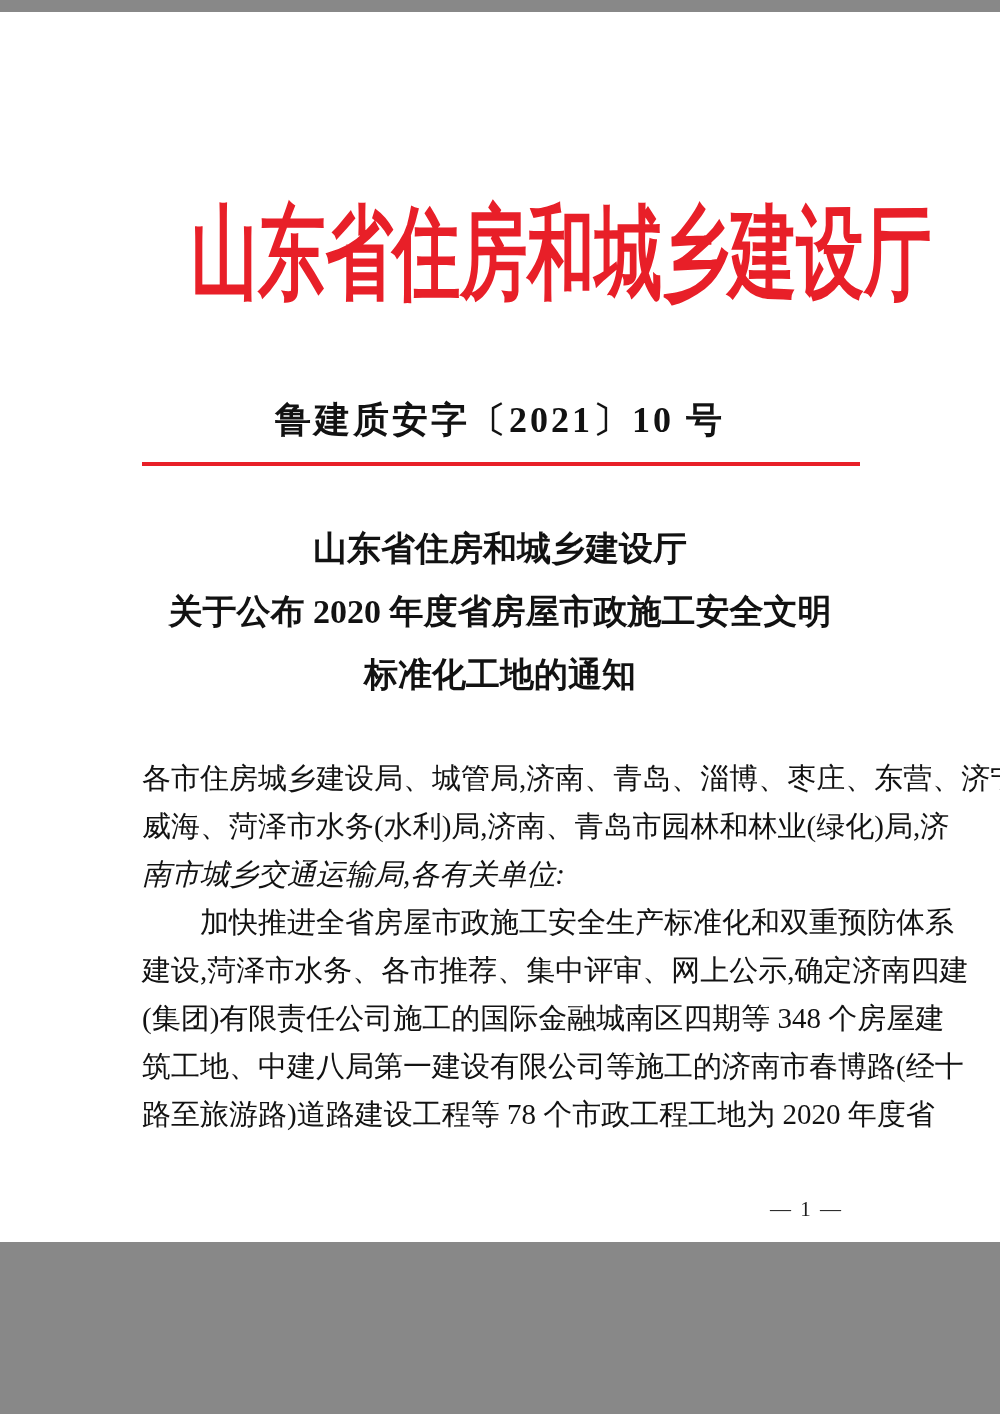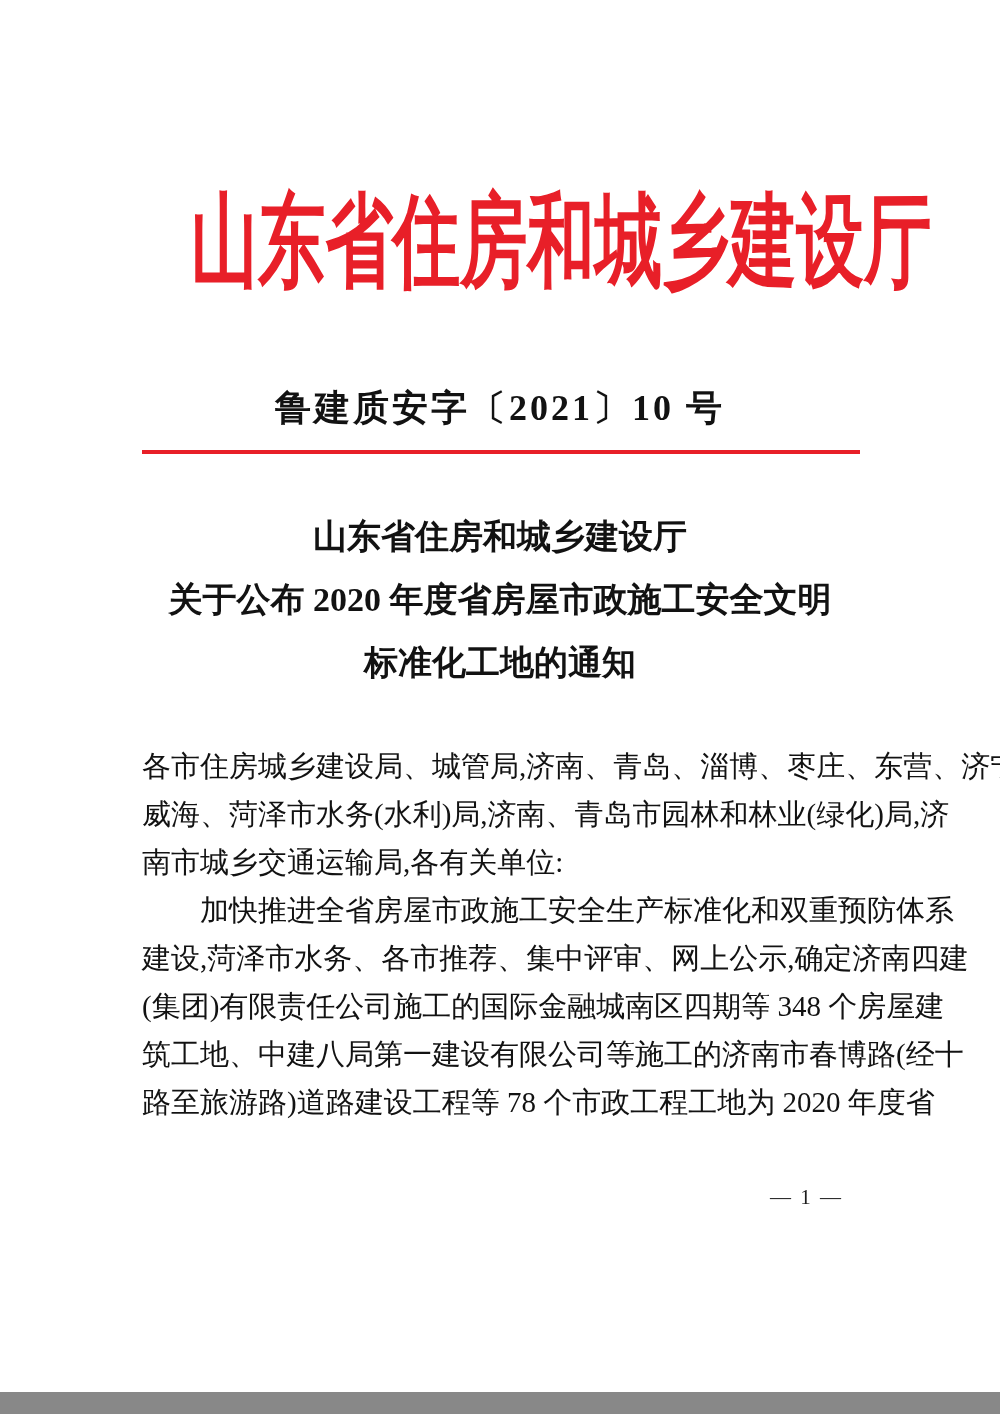--- a/index.html
+++ b/index.html
@@ -7,22 +7,22 @@
     --ink: #121212;
   }
   html, body {
     margin: 0;
     padding: 0;
     background: #888;
   }
   .page {
     position: relative;
     width: 1000px;
-    height: 1392px;
-    margin: 0 auto;
+    height: 1230px;
+    margin: 12px auto;
     background: #ffffff;
     font-family: "Liberation Serif", serif;
     color: var(--ink);
     overflow: hidden;
   }
   
   .letterhead {
     position: absolute;
     top: 183px;
     left: 0;
@@ -85,20 +85,21 @@
     font-weight: 500;
   }
   .line {
     text-align: justify;
     text-align-last: justify;
     white-space: nowrap;
   }
   .line.short {
     text-align-last: left;
     white-space: normal;
+    font-style: italic;
   }
   .line.indent {
     text-indent: 2em;
   }
   
   .page-footer {
     position: absolute;
     top: 1182px;
     left: 0;
     width: 843px;

